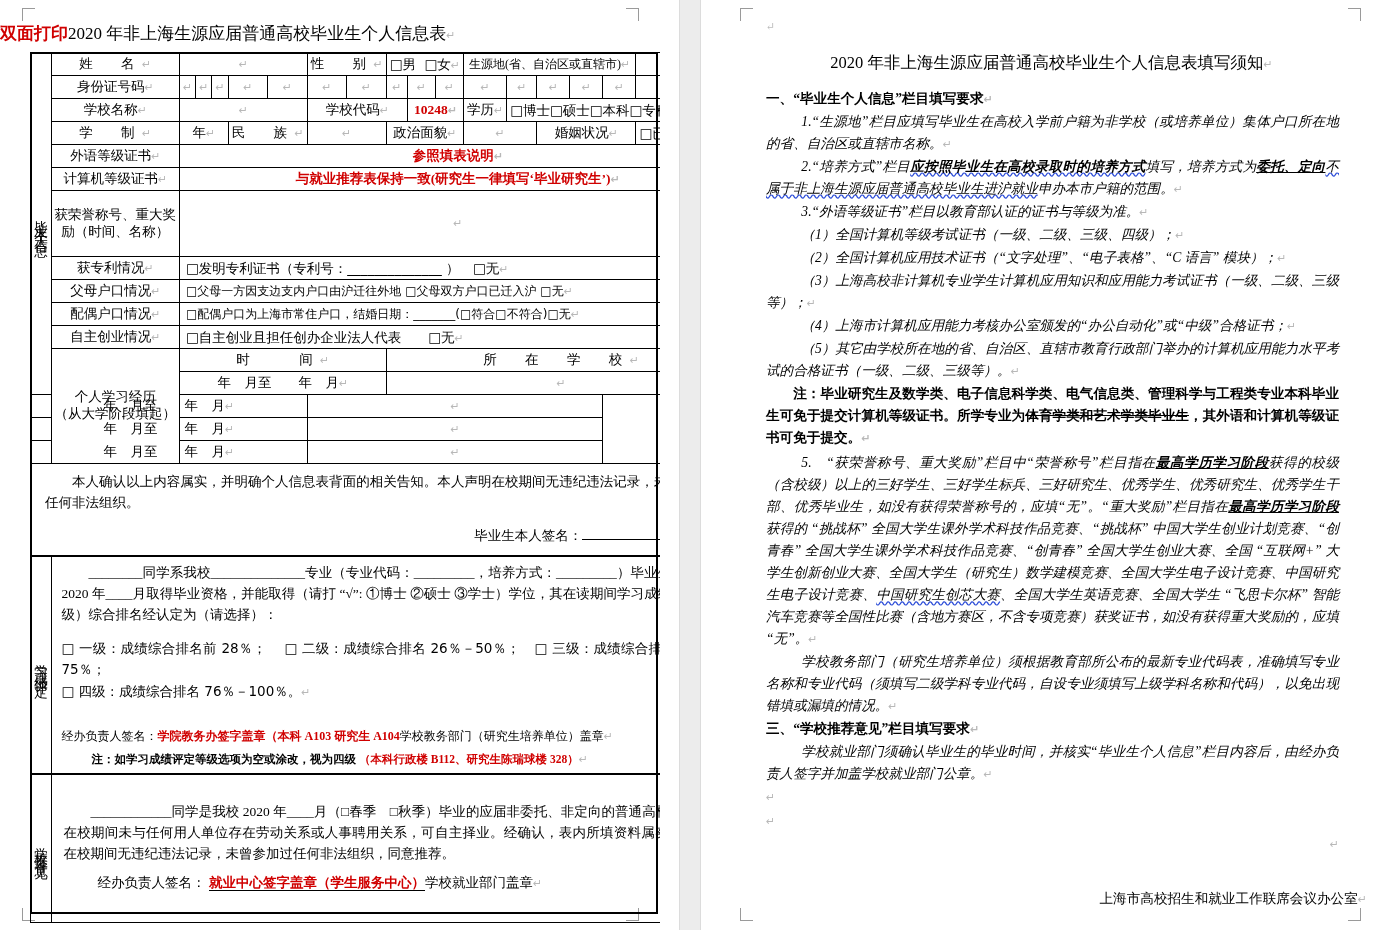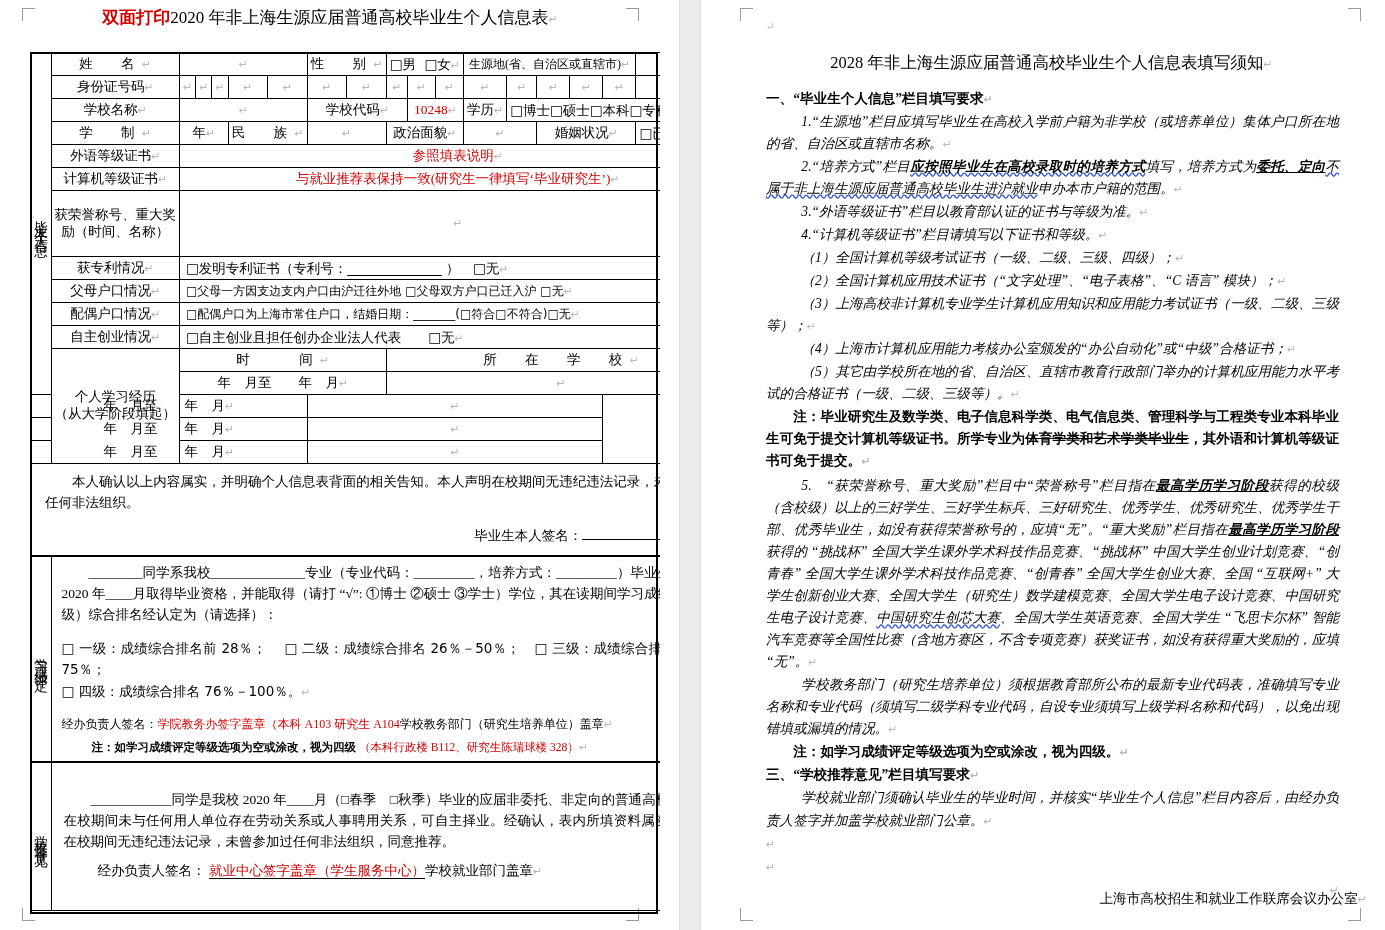--- a/index.html
+++ b/index.html
@@ -26,33 +26,33 @@
   .m-br{border-width:0 1px 1px 0;}
 
   .pilcrow{color:#b8b8b8;font-size:11px;font-family:"DejaVu Sans",sans-serif;}
   .pil-abs{position:absolute;color:#bdbdbd;font-size:11px;}
 
   
   .corner-widget{position:absolute;left:10px;top:32px;width:17px;height:17px;border:1px solid #8a8a8a;background:#fff;
     display:flex;align-items:center;justify-content:center;font-size:9px;color:#555;}
 
   
-  .doc-title{position:absolute;left:0;width:660px;top:6px;text-align:center;font-size:17px;line-height:24px;white-space:nowrap;}
+  .doc-title{position:absolute;left:0;width:660px;top:22px;font-size:17px;line-height:24px;white-space:nowrap;}
   .doc-title .red{color:#d00000;font-weight:bold;}
 
   table.form{position:absolute;left:30px;top:52px;border-collapse:collapse;width:600px;
     font-size:13.5px;line-height:1.25;}
   table.form td{border:1px solid #000;padding:1px 3px;vertical-align:middle;height:20px;}
   .outer-top{position:absolute;left:30px;top:52px;width:628px;height:862px;border:2px solid #000;box-sizing:border-box;pointer-events:none;}
 
   .ctr{text-align:center;}
   .lbl{text-align:center;white-space:nowrap;}
   .sp2{letter-spacing:0.55em;}
   .red{color:#d00000;}
-  .redb{color:#d00000;font-weight:normal;}
+  .redb{color:#d00000;font-weight:bold;}
   .bold{font-weight:bold;}
   .small{font-size:12px;}
   .tiny{font-size:11.5px;}
 
   .vertlabel{writing-mode:vertical-rl;text-orientation:upright;letter-spacing:0.30em;
     font-size:13.5px;white-space:nowrap;line-height:1;}
   .vcell{text-align:center;vertical-align:middle;}
 
   .idbox{width:32px;}
   .body-text{font-size:13.5px;line-height:1.55;text-align:justify;}
@@ -248,21 +248,21 @@
         <td colspan="17" style="padding:6px 10px;border-top:2px solid #000;">
           <div class="body-text indent">________同学系我校______________专业（专业代码：_________，培养方式：_________）毕业生，预计于 2020 年____月取得毕业资格，并能取得（请打 “√”: ①博士 ②硕士 ③学士）学位，其在读期间学习成绩专业（班级）综合排名经认定为（请选择）：</div>
           <div class="body-text" style="margin-top:12px;">
             <span class="chk">□ 一级：成绩综合排名前 28％；</span>&nbsp;&nbsp;&nbsp;&nbsp;
             <span class="chk">□ 二级：成绩综合排名 26％－50％；</span>&nbsp;&nbsp;&nbsp;
             <span class="chk">□ 三级：成绩综合排名 51％－75％；</span>
           </div>
           <div class="body-text">
             <span class="chk">□ 四级：成绩综合排名 76％－100％。</span><span class="pilcrow">↵</span>
           </div>
-          <div class="small" style="margin-top:14px;">
+          <div class="small" style="margin-top:26px;">
             <span>经办负责人签名：</span><span class="redb">学院教务办签字盖章（本科 A103  研究生 A104</span><span>学校教务部门（研究生培养单位）盖章</span><span class="pilcrow">↵</span>
           </div>
           <div class="tiny" style="margin-top:8px;padding-left:30px;">
             <span class="bold">注：如学习成绩评定等级选项为空或涂改，视为四级</span>
             <span class="redb" style="">（本科行政楼 B112、研究生陈瑞球楼 328）</span><span class="pilcrow">↵</span>
           </div>
         </td>
       </tr>
 
       <tr style="height:148px;">
@@ -287,52 +287,50 @@
   <div class="page page-right">
 
     <div class="mark m-tl" style="left:22px;top:8px;"></div>
     <div class="mark m-tr" style="left:630px;top:8px;"></div>
     <div class="mark m-bl" style="left:22px;top:908px;"></div>
     <div class="mark m-br" style="left:630px;top:908px;"></div>
 
     <div class="pil-abs" style="left:48px;top:20px;">↵</div>
 
     <div class="r-title">
-      <span>2028 年非上海生源应届普通高校毕业生个人信息表填写须知</span><span class="pilcrow">↵</span>
+      <span>2020 年非上海生源应届普通高校毕业生个人信息表填写须知</span><span class="pilcrow">↵</span>
     </div>
 
     <div class="r-body">
 
       <p class="h2"><span>一、“毕业生个人信息”栏目填写要求</span><span class="pilcrow">↵</span></p>
 
       <p class="p-ind2"><span>1.“生源地”栏目应填写毕业生在高校入学前户籍为非学校（或培养单位）集体户口所在地的省、自治区或直辖市名称。</span><span class="pilcrow">↵</span></p>
 
       <p class="p-ind2">
         2.“培养方式”栏目<b class="ul-b wavy">应按照毕业生在高校录取时的培养方式</b>填写，培养方式为<b class="ul-b">委托、定向</b><span class="wavy">不属于非上海生源应届普通高校毕业生进沪就业</span>申办本市户籍的范围。<span class="pilcrow">↵</span>
       </p>
 
       <p class="p-ind2"><span>3.“外语等级证书”栏目以教育部认证的证书与等级为准。</span><span class="pilcrow">↵</span></p>
-      <p class="p-ind2"><span>4.“计算机等级证书”栏目请填写以下证书和等级。</span><span class="pilcrow">↵</span></p>
 
       <p class="p-ind2"><span>（1）全国计算机等级考试证书（一级、二级、三级、四级）；</span><span class="pilcrow">↵</span></p>
       <p class="p-ind2"><span>（2）全国计算机应用技术证书（“文字处理”、“电子表格”、“C 语言” 模块）；</span><span class="pilcrow">↵</span></p>
       <p class="p-ind2"><span>（3）上海高校非计算机专业学生计算机应用知识和应用能力考试证书（一级、二级、三级等）；</span><span class="pilcrow">↵</span></p>
       <p class="p-ind2"><span>（4）上海市计算机应用能力考核办公室颁发的“办公自动化”或“中级”合格证书；</span><span class="pilcrow">↵</span></p>
       <p class="p-ind2"><span>（5）其它由学校所在地的省、自治区、直辖市教育行政部门举办的计算机应用能力水平考试的合格证书（一级、二级、三级等）。</span><span class="pilcrow">↵</span></p>
 
       <p class="note">
         注：毕业研究生及数学类、电子信息科学类、电气信息类、管理科学与工程类专业本科毕业生可免于提交计算机等级证书。所学专业为<span class="strike wavy">体育学类和艺术学类毕业生</span>，其外语和计算机等级证书可免于提交。<span class="pilcrow">↵</span>
       </p>
 
       <p class="p-ind2" style="margin-top:3px;">
         5.　“获荣誉称号、重大奖励”栏目中“荣誉称号”栏目指在<b class="ul-b">最高学历学习阶段</b>获得的校级（含校级）以上的三好学生、三好学生标兵、三好研究生、优秀学生、优秀研究生、优秀学生干部、优秀毕业生，如没有获得荣誉称号的，应填“无”。“重大奖励”栏目指在<b class="ul-b">最高学历学习阶段</b>获得的 “挑战杯” 全国大学生课外学术科技作品竞赛、“挑战杯” 中国大学生创业计划竞赛、“创青春” 全国大学生课外学术科技作品竞赛、“创青春” 全国大学生创业大赛、全国 “互联网+” 大学生创新创业大赛、全国大学生（研究生）数学建模竞赛、全国大学生电子设计竞赛、中国研究生电子设计竞赛、<span class="wavy">中国研究生创芯大赛</span>、全国大学生英语竞赛、全国大学生 “飞思卡尔杯” 智能汽车竞赛等全国性比赛（含地方赛区，不含专项竞赛）获奖证书，如没有获得重大奖励的，应填 “无”。<span class="pilcrow">↵</span>
       </p>
 
       <p class="p-ind2"><span>学校教务部门（研究生培养单位）须根据教育部所公布的最新专业代码表，准确填写专业名称和专业代码（须填写二级学科专业代码，自设专业须填写上级学科名称和代码），以免出现错填或漏填的情况。</span><span class="pilcrow">↵</span></p>
-      <p class="note"><span>注：如学习成绩评定等级选项为空或涂改，视为四级。</span><span class="pilcrow">↵</span></p>
 
       <p class="h2"><span>三、“学校推荐意见”栏目填写要求</span><span class="pilcrow">↵</span></p>
       <p class="p-ind2"><span>学校就业部门须确认毕业生的毕业时间，并核实“毕业生个人信息”栏目内容后，由经办负责人签字并加盖学校就业部门公章。</span><span class="pilcrow">↵</span></p>
 
       <p><span class="pilcrow">↵</span></p>
       <p><span class="pilcrow">↵</span></p>
       <p style="text-align:right;"><span class="pilcrow">↵</span></p>
     </div>
 
     <div class="footer-right">

